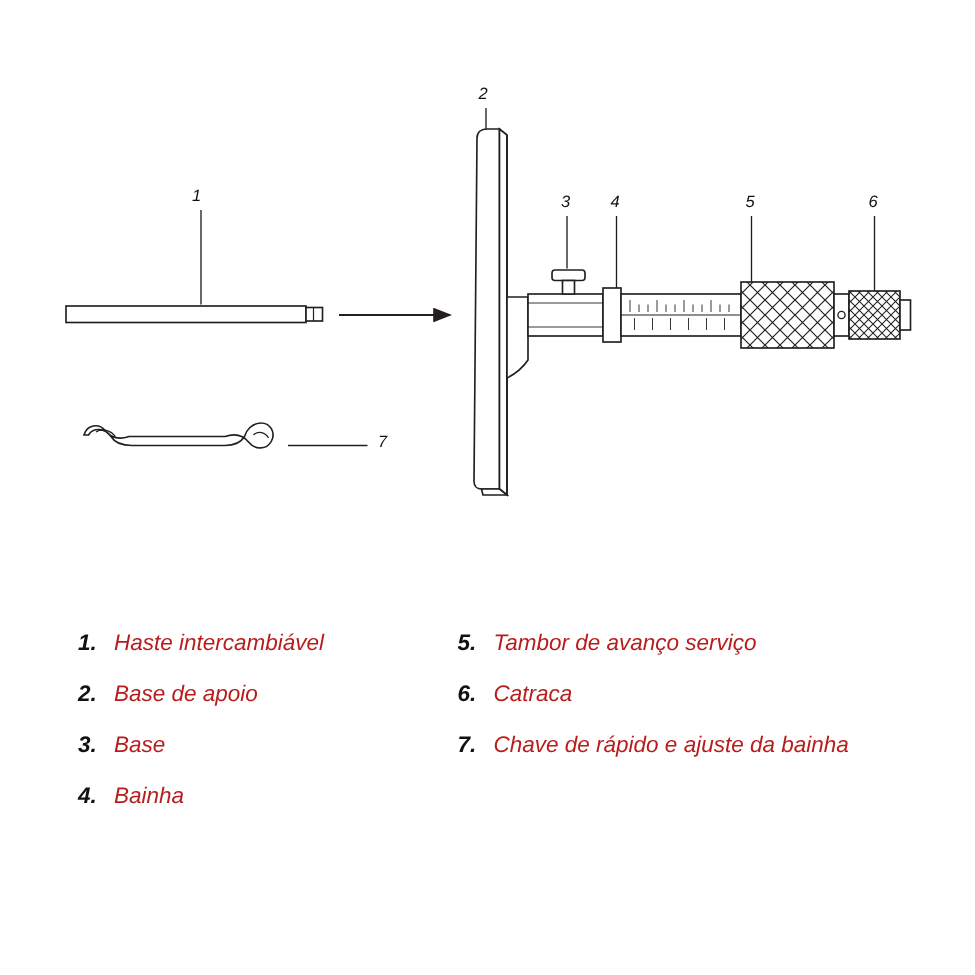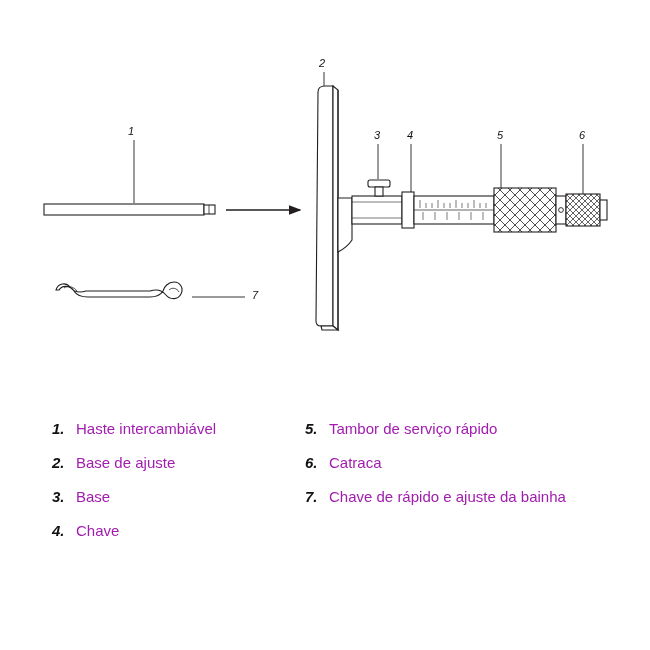--- a/index.html
+++ b/index.html
@@ -44,22 +44,23 @@
   }
   .legend-num {
     font-style: italic;
     font-weight: bold;
     font-size: 15px;
     width: 24px;
     flex: 0 0 24px;
     color: #111;
   }
   .legend-label {
+    font-style: italic;
     font-size: 15px;
-    color: #a21caf;
+    color: #b91c1c;
   }
   .callout {
     position: absolute;
     font-style: italic;
     font-size: 11px;
     color: #111;
   }
 </style>
 </head>
 <body>
@@ -179,36 +180,36 @@
 </div>
 
 <div id="legend">
   <div class="legend-col" id="legend-col-left">
     <div class="legend-item">
       <span class="legend-num">1.</span>
       <span class="legend-label">Haste intercambiável</span>
     </div>
     <div class="legend-item">
       <span class="legend-num">2.</span>
-      <span class="legend-label">Base de ajuste</span>
+      <span class="legend-label">Base de apoio</span>
     </div>
     <div class="legend-item">
       <span class="legend-num">3.</span>
       <span class="legend-label">Base</span>
     </div>
     <div class="legend-item">
       <span class="legend-num">4.</span>
-      <span class="legend-label">Chave</span>
+      <span class="legend-label">Bainha</span>
     </div>
   </div>
 
   <div class="legend-col" id="legend-col-right">
     <div class="legend-item">
       <span class="legend-num">5.</span>
-      <span class="legend-label">Tambor de serviço rápido</span>
+      <span class="legend-label">Tambor de avanço serviço</span>
     </div>
     <div class="legend-item">
       <span class="legend-num">6.</span>
       <span class="legend-label">Catraca</span>
     </div>
     <div class="legend-item">
       <span class="legend-num">7.</span>
       <span class="legend-label">Chave de rápido e ajuste da bainha</span>
     </div>
   </div>

